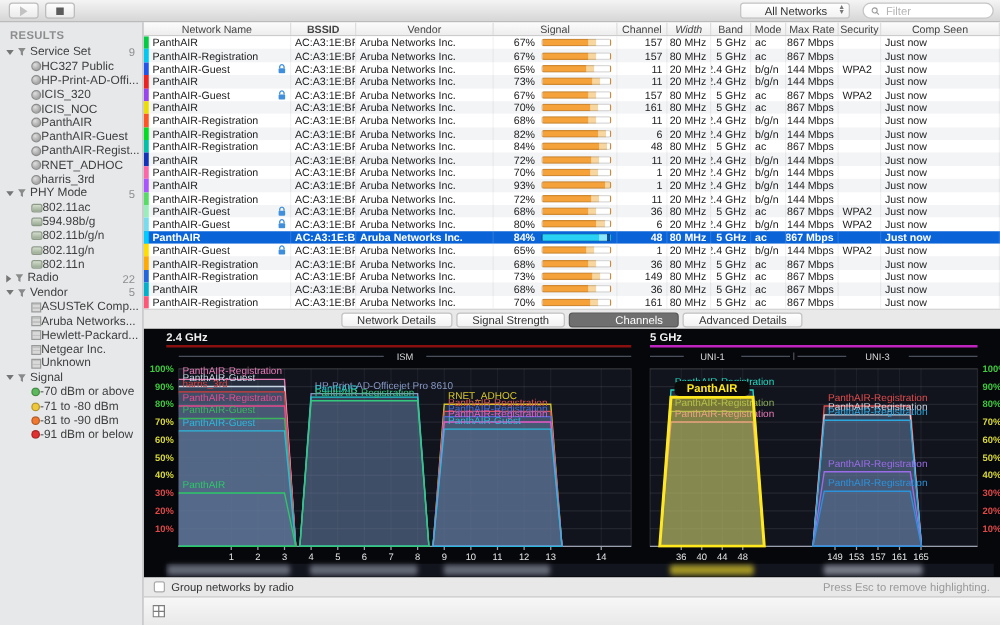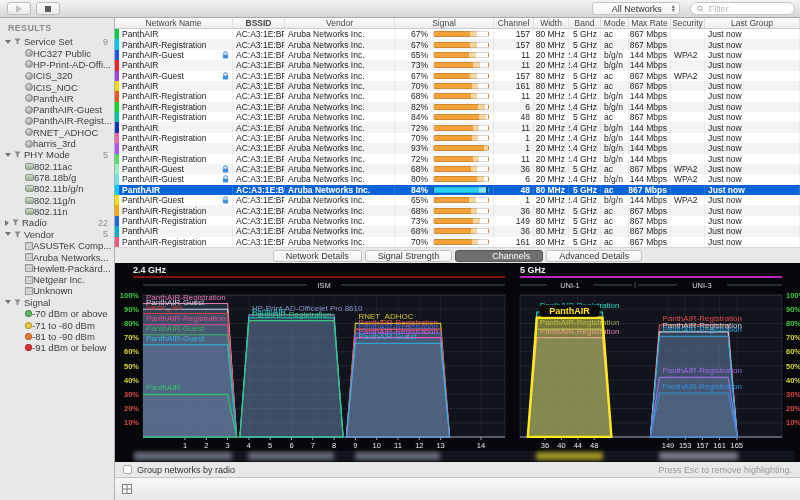--- a/index.html
+++ b/index.html
@@ -168,21 +168,21 @@
           </svg>
           <span class="sec-label">PHY Mode</span>
           <span class="sec-count">5</span>
         </div>
         <div class="item-row">
           <span class="icon-phy"></span>
           <span>802.11ac</span>
         </div>
         <div class="item-row">
           <span class="icon-phy"></span>
-          <span>678.18b/g</span>
+          <span>594.98b/g</span>
         </div>
         <div class="item-row">
           <span class="icon-phy"></span>
           <span>802.11b/g/n</span>
         </div>
         <div class="item-row">
           <span class="icon-phy"></span>
           <span>802.11g/n</span>
         </div>
         <div class="item-row">
@@ -252,26 +252,26 @@
       </div>
   </div>
 
   <div class="main">
     <div class="thead" id="table-head">
         <div class="th" style="width: 118px;">Network Name</div>
         <div class="th" style="width: 52px; font-weight: bold;">BSSID</div>
         <div class="th" style="width: 110px;">Vendor</div>
         <div class="th" style="width: 99px;">Signal</div>
         <div class="th" style="width: 40px;">Channel</div>
-        <div class="th" style="width: 35px;">Width</div>
+        <div class="th" style="width: 35px; font-style: italic;">Width</div>
         <div class="th" style="width: 32px;">Band</div>
         <div class="th" style="width: 28px;">Mode</div>
         <div class="th" style="width: 42px;">Max Rate</div>
         <div class="th" style="width: 34px;">Security</div>
-        <div class="th" style="width: 95px;">Last Group</div>
+        <div class="th" style="width: 95px;">Comp Seen</div>
       </div>
     <div class="tbody" id="table-body">
         <div class="tr">
           <div class="stripe" style="background: rgb(0, 204, 68);"></div>
           <div class="td" style="width: 114px;">
             <span>PanthAIR</span>
           </div>
           <div class="td" style="width: 52px;">AC:A3:1E:BF:...</div>
           <div class="td" style="width: 110px;">Aruba Networks Inc.</div>
           <div class="td" style="width: 99px;">

